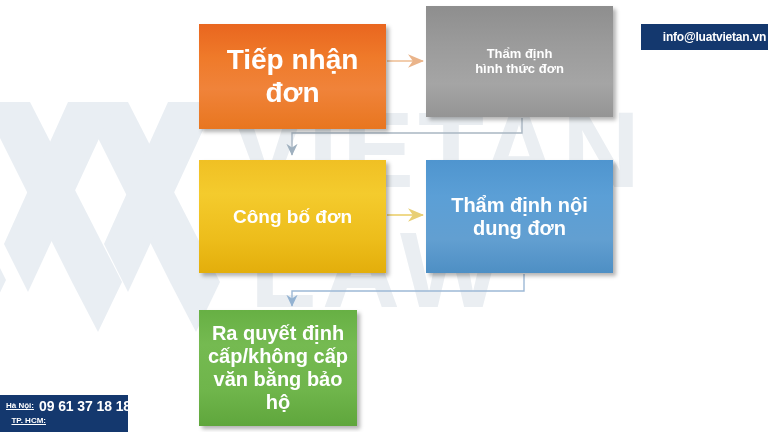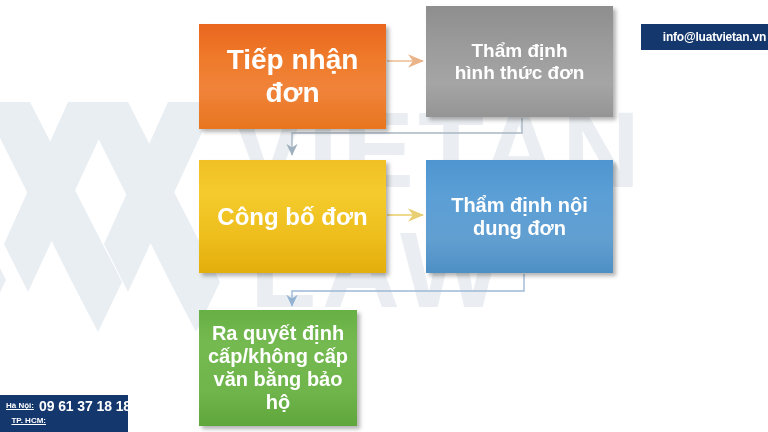--- a/index.html
+++ b/index.html
@@ -72,26 +72,26 @@
   }
   .node-label { display: block; width: 100%; }
 
   #node-receive {
     left: 199px; top: 24px; width: 187px; height: 105px;
     font-size: 28px;
     background: linear-gradient(180deg, #e9661f 0%, #ef7a2a 32%, #f0833a 62%, #e8761f 100%);
   }
   #node-formal {
     left: 426px; top: 6px; width: 187px; height: 111px;
-    font-size: 19px;
+    font-size: 13px;
     background: linear-gradient(180deg, #8e8e8e 0%, #9b9b9b 35%, #a5a5a5 70%, #949494 100%);
   }
   #node-publish {
     left: 199px; top: 160px; width: 187px; height: 113px;
-    font-size: 24px;
+    font-size: 19px;
     background: linear-gradient(180deg, #f0c024 0%, #f4cb2d 30%, #edbd1b 70%, #e3ae0b 100%);
   }
   #node-content {
     left: 426px; top: 160px; width: 187px; height: 113px;
     font-size: 20px;
     background: linear-gradient(180deg, #4f95cf 0%, #5b9fd6 32%, #629fd1 70%, #4e8fc4 100%);
   }
   #node-decision {
     left: 199px; top: 310px; width: 158px; height: 116px;
     font-size: 20px;

